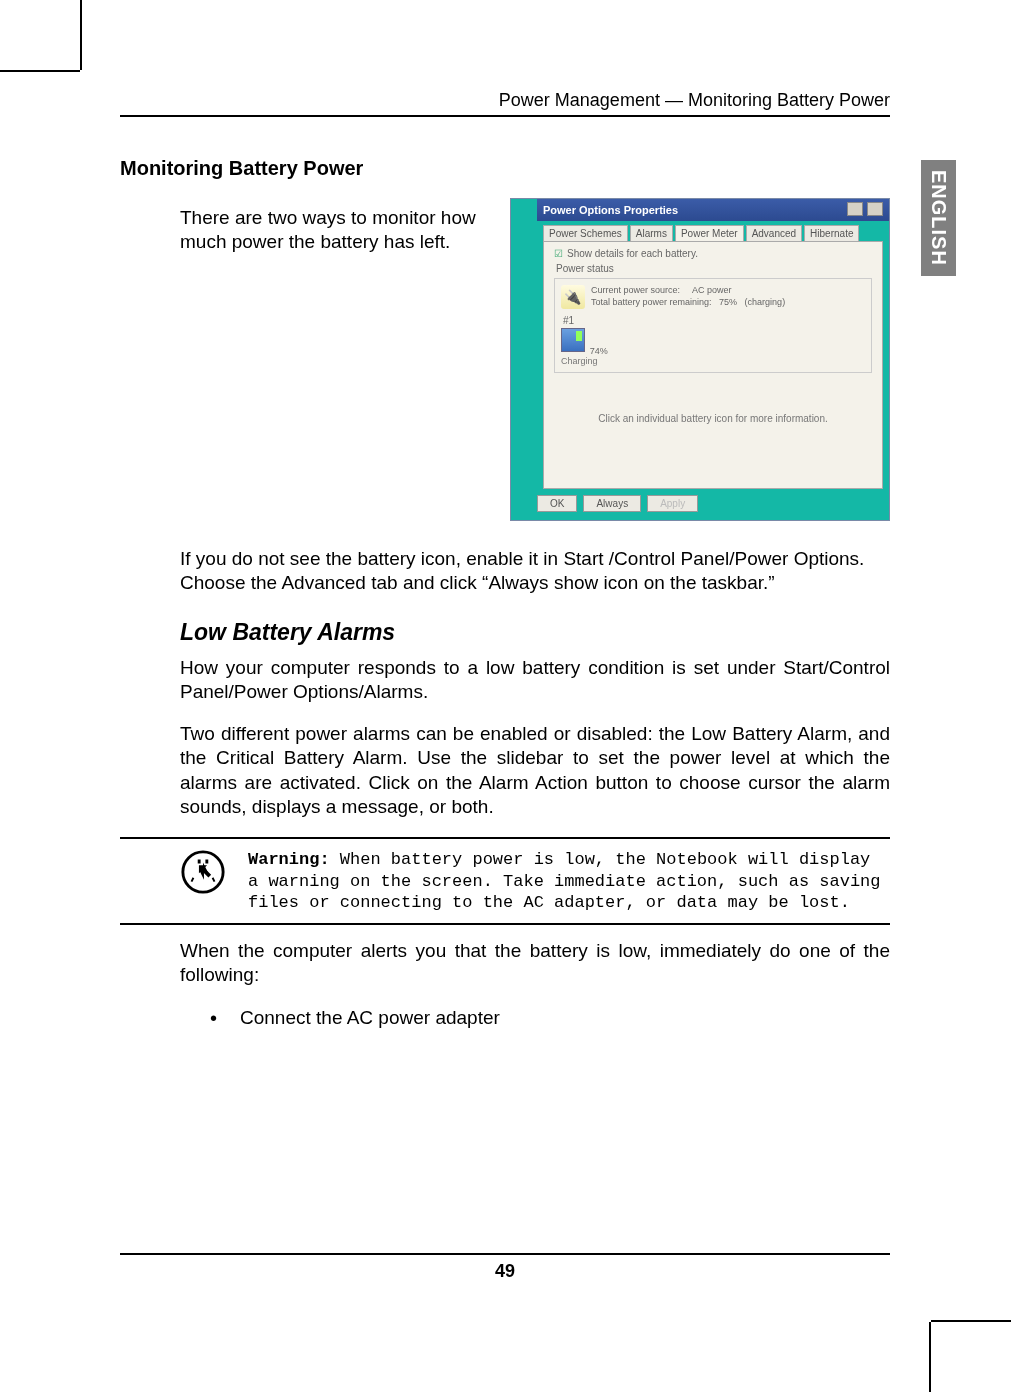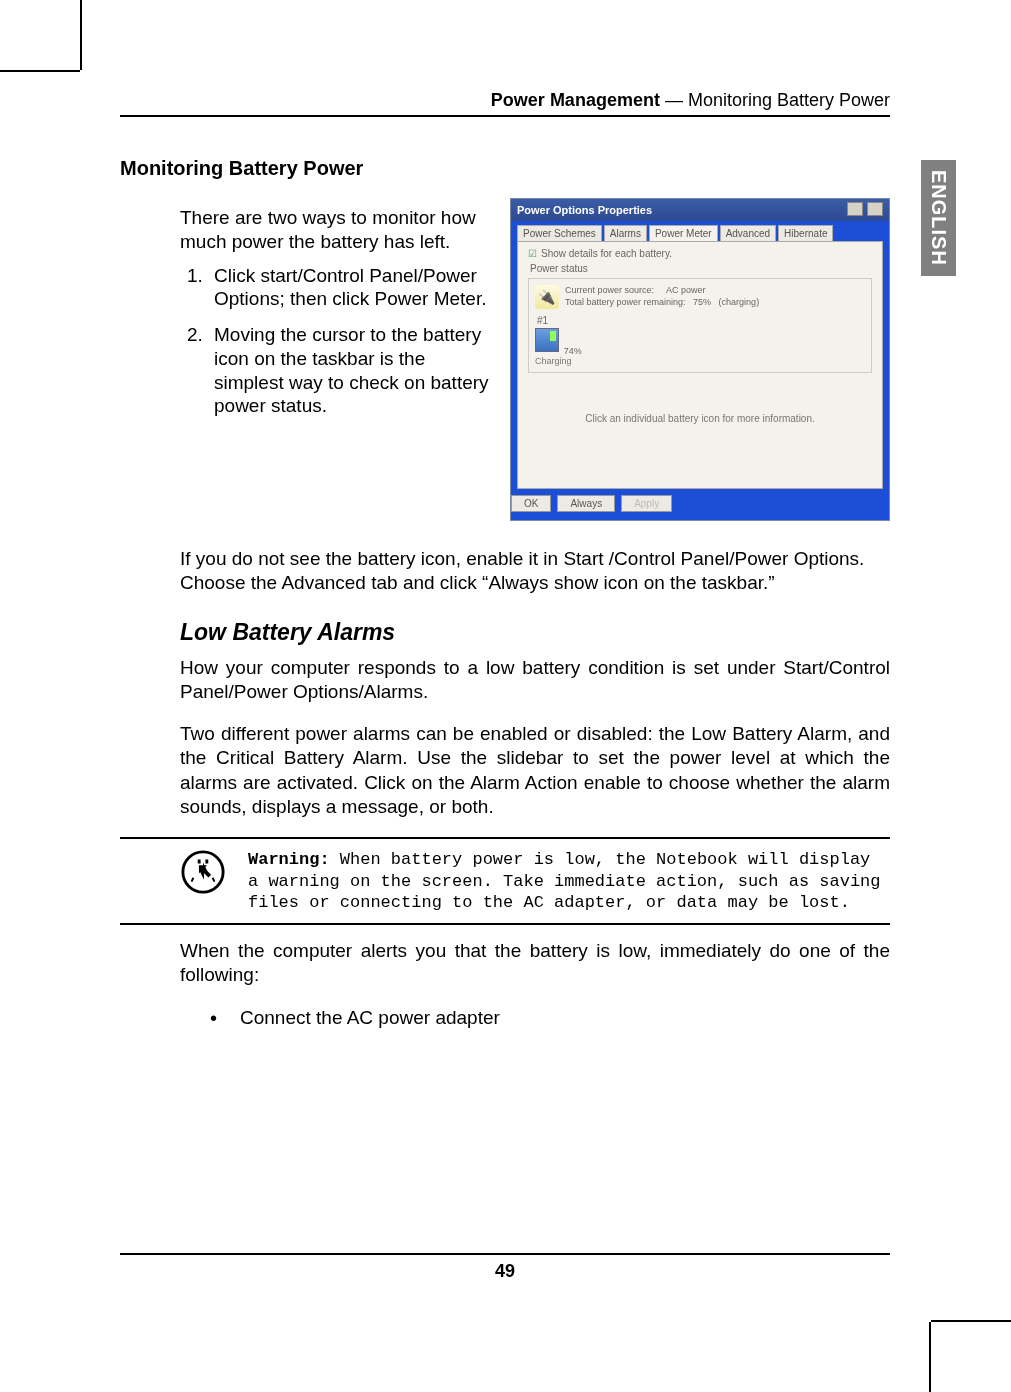--- a/index.html
+++ b/index.html
@@ -43,21 +43,21 @@
     font-family: Arial, sans-serif;
   }
 
   .running-head {
     font-size: 18px;
     text-align: right;
     padding-bottom: 4px;
     border-bottom: 2px solid #000;
     margin-bottom: 40px;
   }
-  .running-head .bold { font-weight: bold; text-align: right; }
+  .running-head .bold { font-weight: normal; text-align: right; }
 
   h1 {
     font-size: 20px;
     font-weight: bold;
     margin: 0 0 18px 0;
   }
 
   .intro-block {
     display: flex;
     gap: 20px;
@@ -69,24 +69,25 @@
     font-size: 19px;
     line-height: 1.25;
   }
   .intro-text p { margin: 8px 0 10px 0; }
   .intro-text ol { margin: 0; padding-left: 28px; }
   .intro-text li { margin-bottom: 12px; padding-left: 6px; }
 
   .dialog-shot {
     flex: 1;
     border: 1px solid #7a8aa8;
-    background: #1d4ed8;
+    background: #14b8a6;
     font-size: 10px;
     color: #666;
     filter: blur(0.3px);
+    padding-left: 26px;
   }
   .dialog-title {
     background: linear-gradient(#3b5ca8, #2c4a90);
     color: #fff;
     font-size: 11px;
     font-weight: bold;
     padding: 3px 6px;
     display: flex;
     justify-content: space-between;
     align-items: center;
@@ -278,24 +279,20 @@
 
   <div class="running-head">
     <span class="bold">Power Management</span><span> — Monitoring Battery Power</span>
   </div>
 
   <h1>Monitoring Battery Power</h1>
 
   <div class="intro-block">
     <div class="intro-text">
       <p>There are two ways to monitor how much power the battery has left.</p>
-      <ol>
-        <li>Click start/Control Panel/Power Options; then click Power Meter.</li>
-        <li>Moving the cursor to the battery icon on the taskbar is the simplest way to check on battery power status.</li>
-      </ol>
     </div>
 
     <div class="dialog-shot">
       <div class="dialog-title">
         <span>Power Options Properties</span>
         <span class="win-btns">
           <span></span>
           <span></span>
         </span>
       </div>
@@ -342,21 +339,21 @@
         <button class="disabled">Apply</button>
       </div>
     </div>
   </div>
 
   <p class="body-text">If you do not see the battery icon, enable it in Start /Control Panel/Power Options. Choose the Advanced tab and click “Always show icon on the taskbar.”</p>
 
   <h2>Low Battery Alarms</h2>
 
   <p class="justified">How your computer responds to a low battery condition is set under Start/Control Panel/Power Options/Alarms.</p>
-  <p class="justified">Two different power alarms can be enabled or disabled: the Low Battery Alarm, and the Critical Battery Alarm. Use the slidebar to set the power level at which the alarms are activated. Click on the Alarm Action enable to choose whether the alarm sounds, displays a message, or both.</p>
+  <p class="justified">Two different power alarms can be enabled or disabled: the Low Battery Alarm, and the Critical Battery Alarm. Use the slidebar to set the power level at which the alarms are activated. Click on the Alarm Action button to choose cursor the alarm sounds, displays a message, or both.</p>
 
   <div class="warning-block">
     <div class="warning-icon">
       <svg viewBox="0 0 48 48">
         <circle cx="24" cy="24" r="21" fill="none" stroke="#000" stroke-width="3"></circle>
         <path d="M16 22 L22 16 L22 20 L32 20 L32 24 L22 24 L22 28 Z" transform="rotate(45 24 24)" fill="#000"></path>
         <path d="M20 15 L20 11 M28 15 L28 11" stroke="#000" stroke-width="3"></path>
         <path d="M14 30 L12 34 M34 30 L36 34" stroke="#000" stroke-width="2"></path>
         <path d="M24 14 L29 24 L25 24 L25 32 L20 22 L24 22 Z" fill="#000"></path>
       </svg>

